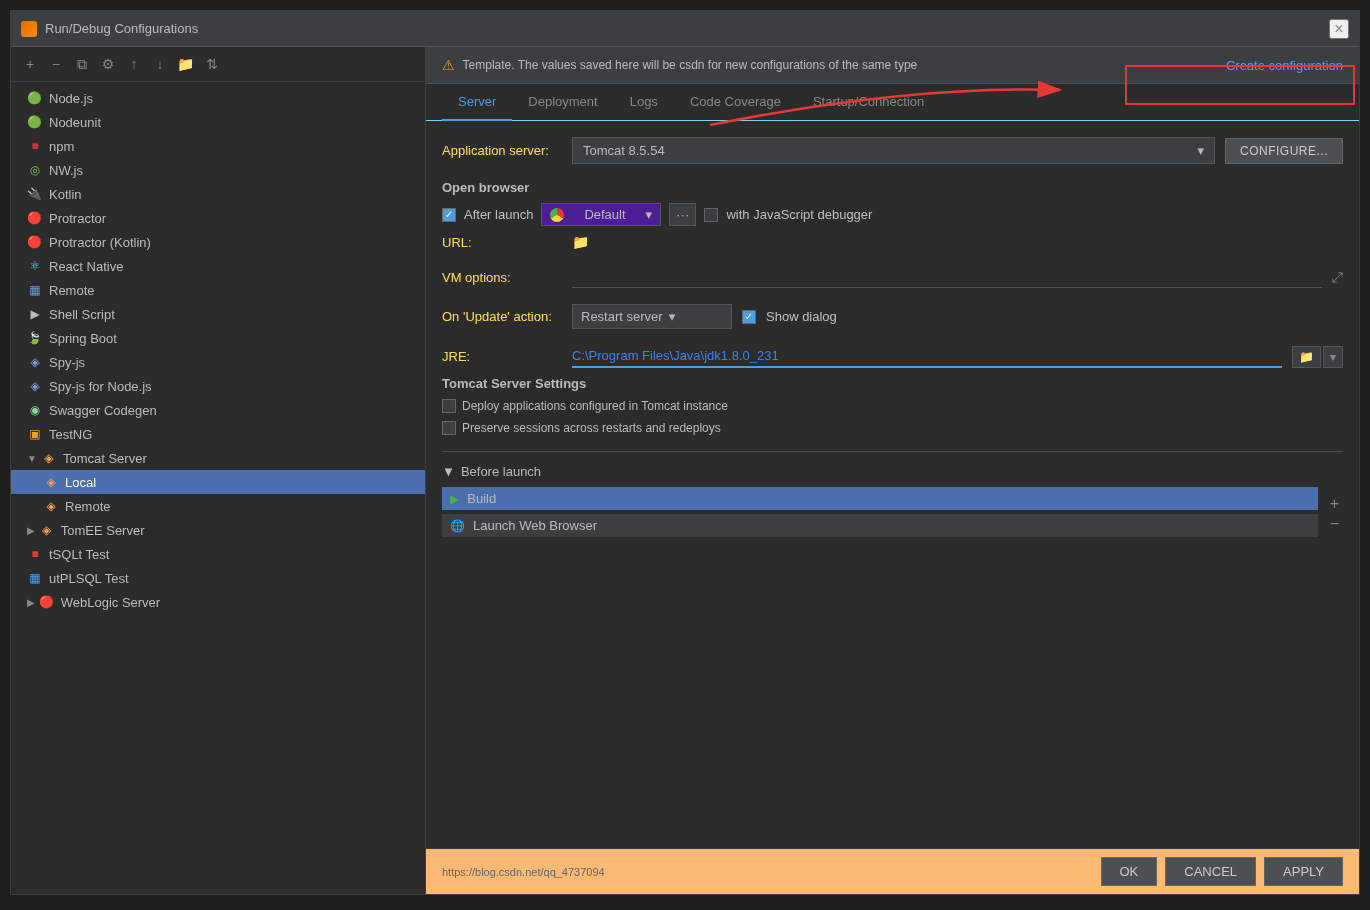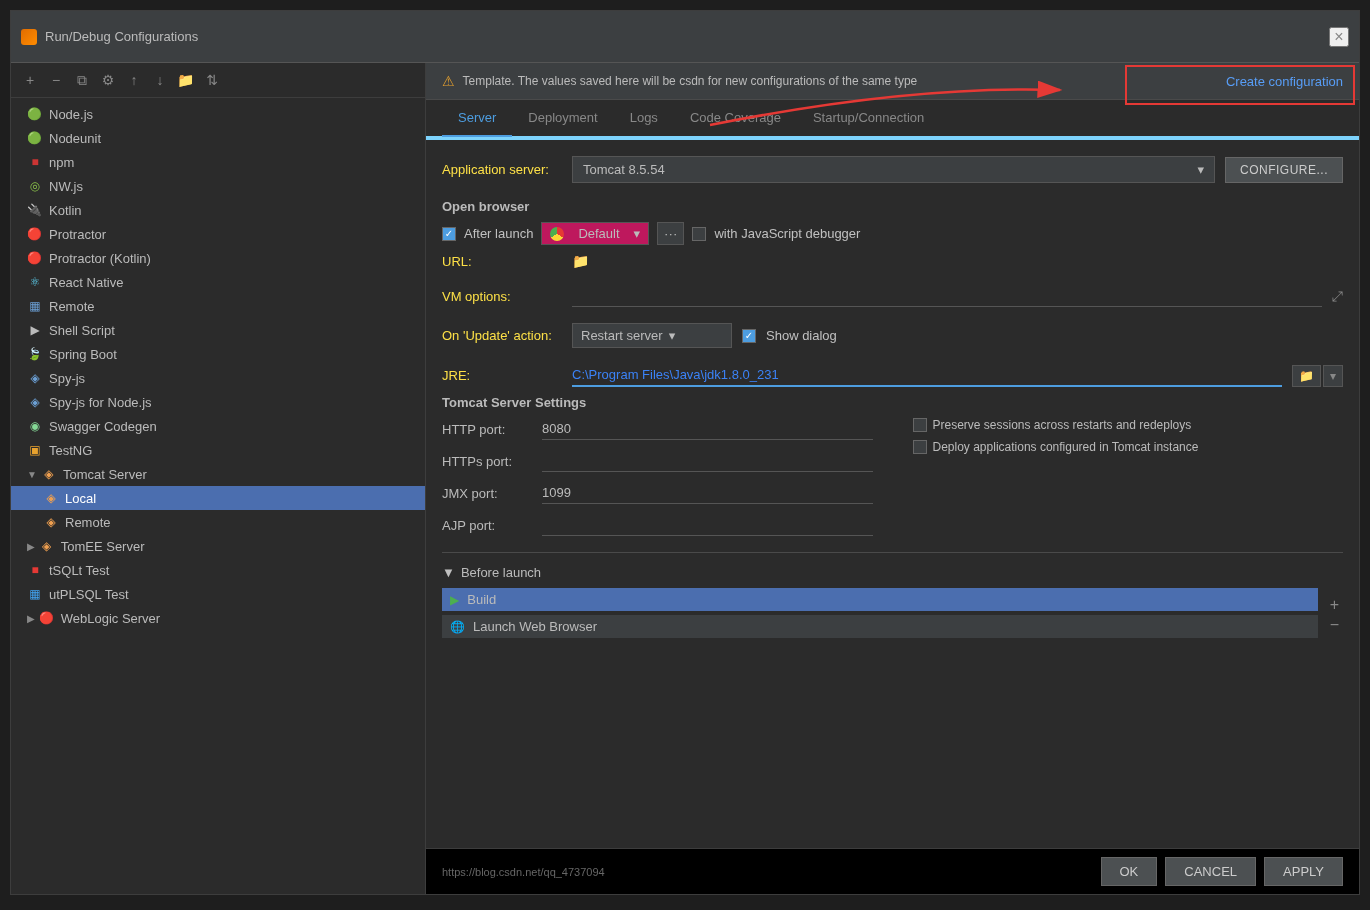--- a/index.html
+++ b/index.html
@@ -17,21 +17,21 @@
       top: 10px; left: 10px;
       width: 1350px;
       height: 885px;
       background: #2b2b2b;
       border: 1px solid #3d3d3d;
       display: flex;
       flex-direction: column;
     }
     .title-bar {
       background: #3c3f41;
-      height: 52px;
+      height: 36px;
       display: flex;
       align-items: center;
       padding: 0 10px;
       flex-shrink: 0;
       border-bottom: 1px solid #555;
     }
     .title-bar-icon {
       width: 16px; height: 16px;
       background: linear-gradient(135deg, #e06c00, #ff8c00);
       border-radius: 3px;
@@ -154,21 +154,21 @@
     .create-config-btn {
       color: #589df6;
       cursor: pointer;
       font-size: 13px;
       background: transparent;
       border: none;
       text-decoration: none;
     }
     .tab-bar {
       display: flex;
-      border-bottom: 4px solid #7dd3fc;
+      border-bottom: 1px solid #7dd3fc;
       padding: 0 16px;
       background: #2b2b2b;
       flex-shrink: 0;
     }
     .tab {
       padding: 10px 16px;
       cursor: pointer;
       color: #888;
       font-size: 13px;
       border-bottom: 2px solid transparent;
@@ -241,22 +241,22 @@
       cursor: pointer;
       flex-shrink: 0;
     }
     .cb-check { color: #fff; font-size: 10px; }
     .cb-unchecked {
       background: #3c3f41;
     }
     .browser-select {
       display: flex;
       align-items: center;
-      gap: 14px;
-      background: #be185d;
+      gap: 20px;
+      background: #4c1d95;
       border: 1px solid #555;
       padding: 3px 8px;
       cursor: pointer;
       color: #bbb;
     }
     .chrome-icon {
       width: 14px; height: 14px;
       border-radius: 50%;
       background: conic-gradient(#e53935 0deg 120deg, #fdd835 120deg 240deg, #4caf50 240deg 360deg);
       flex-shrink: 0;
@@ -433,21 +433,21 @@
       font-size: 16px;
       padding: 0 4px;
     }
     .dialog-footer {
       display: flex;
       justify-content: flex-end;
       align-items: center;
       padding: 8px 16px;
       border-top: 1px solid #3d3d3d;
       gap: 8px;
-      background: #000000;
+      background: #fdba74;
       flex-shrink: 0;
     }
     .footer-url {
       flex: 1;
       font-size: 11px;
       color: #666;
     }
     .footer-btn {
       background: #4c5052;
       border: 1px solid #666;
@@ -662,46 +662,28 @@
           <input class="jre-input" value="C:\Program Files\Java\jdk1.8.0_231" style="">
           <div class="jre-btns">
             <button class="jre-btn">📁</button>
             <button class="jre-btn">▾</button>
           </div>
         </div>
 
         <div class="tomcat-settings-section">
           <div class="section-title">Tomcat Server Settings</div>
           <div class="panel-content-port-section">
-            <div class="ports-left">
-              <div class="port-row" style="margin-bottom:10px">
-                <span class="port-label">HTTP port:</span>
-                <input class="port-input" value="8080" style="">
-              </div>
-              <div class="port-row" style="margin-bottom:10px">
-                <span class="port-label">HTTPs port:</span>
-                <input class="port-input" value="" style="">
-              </div>
-              <div class="port-row" style="margin-bottom:10px">
-                <span class="port-label">JMX port:</span>
-                <input class="port-input" value="1099" style="">
-              </div>
-              <div class="port-row">
-                <span class="port-label">AJP port:</span>
-                <input class="port-input" value="" style="">
-              </div>
-            </div>
             <div class="ports-right">
               <div class="deploy-option">
                 <div class="cb cb-unchecked"></div>
-                <span>Preserve sessions across restarts and redeploys</span>
+                <span>Deploy applications configured in Tomcat instance</span>
               </div>
               <div class="deploy-option">
                 <div class="cb cb-unchecked"></div>
-                <span>Deploy applications configured in Tomcat instance</span>
+                <span>Preserve sessions across restarts and redeploys</span>
               </div>
             </div>
           </div>
         </div>
 
         <div class="before-launch-section">
           <div class="before-launch-header">
             <span>▼</span>
             <span class="before-launch-title">Before launch</span>
           </div>

